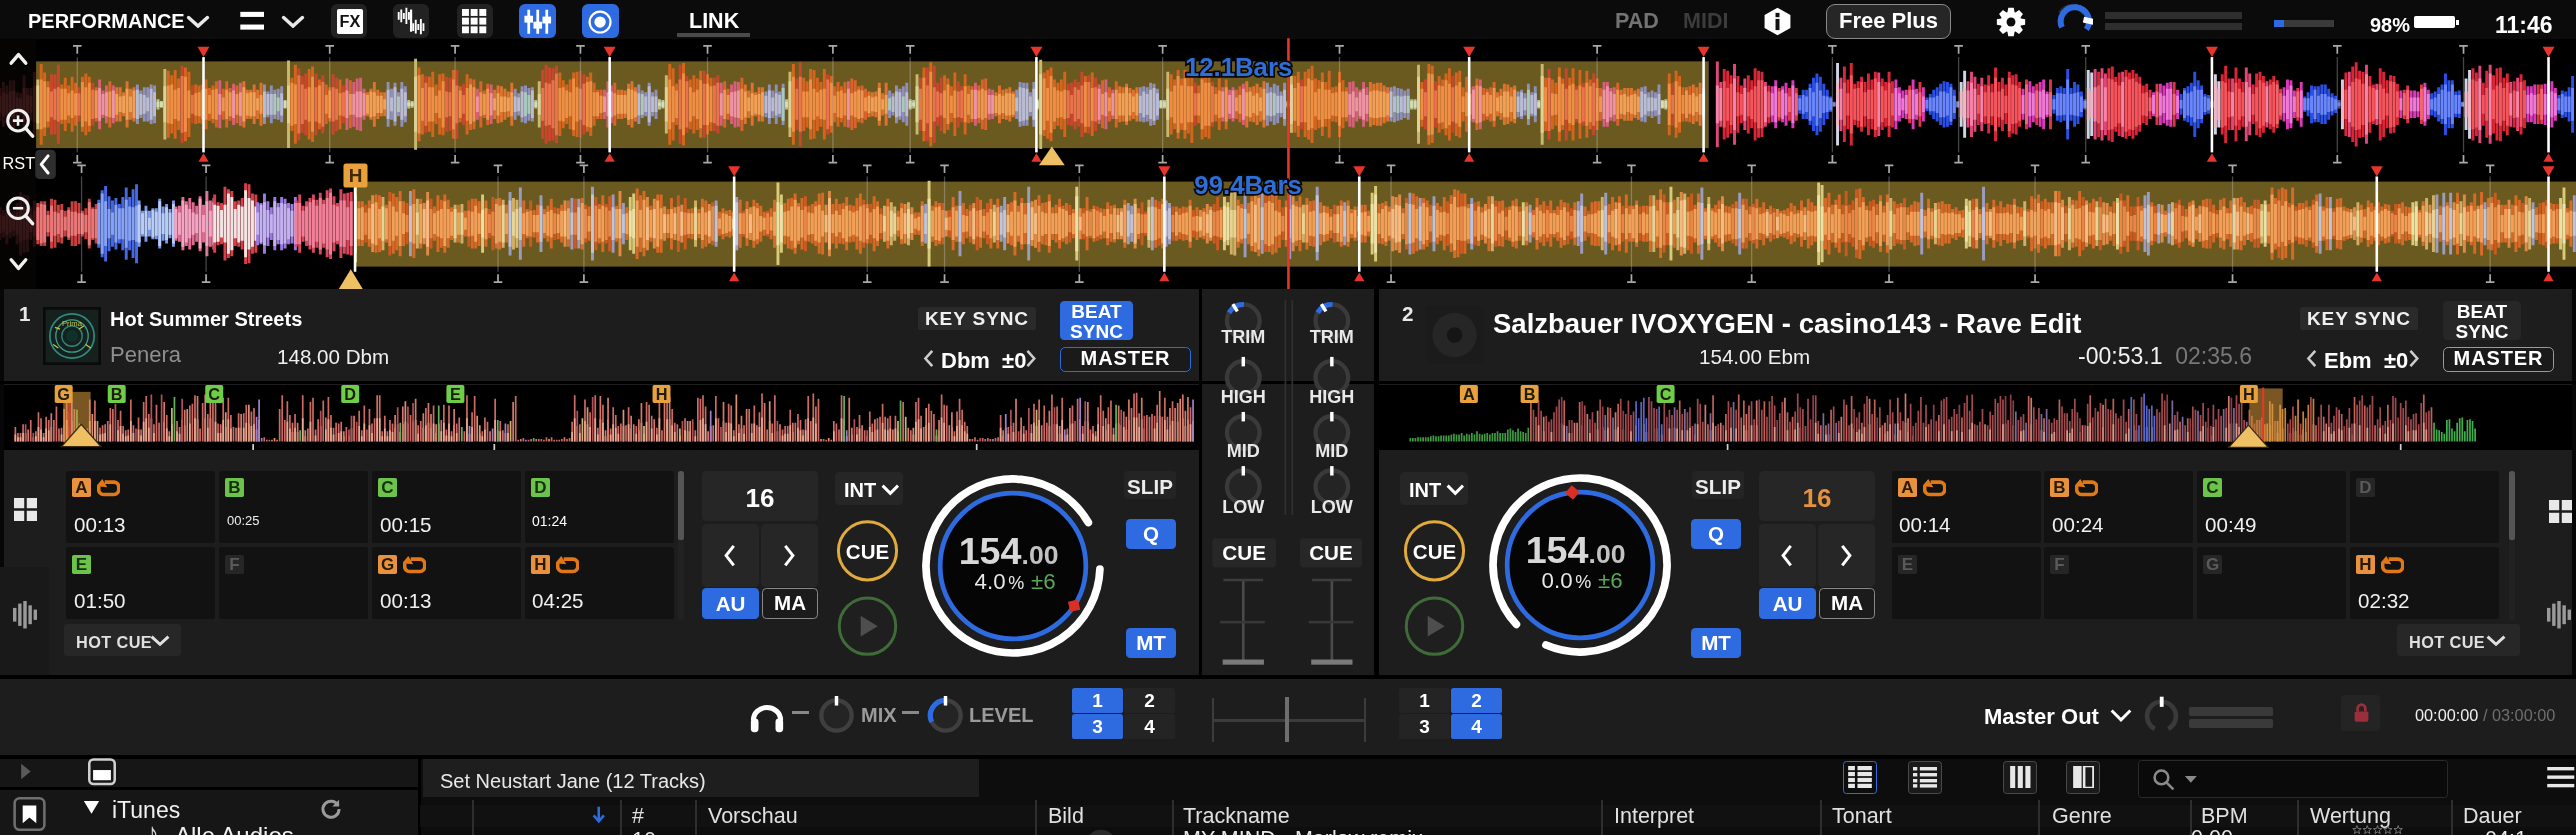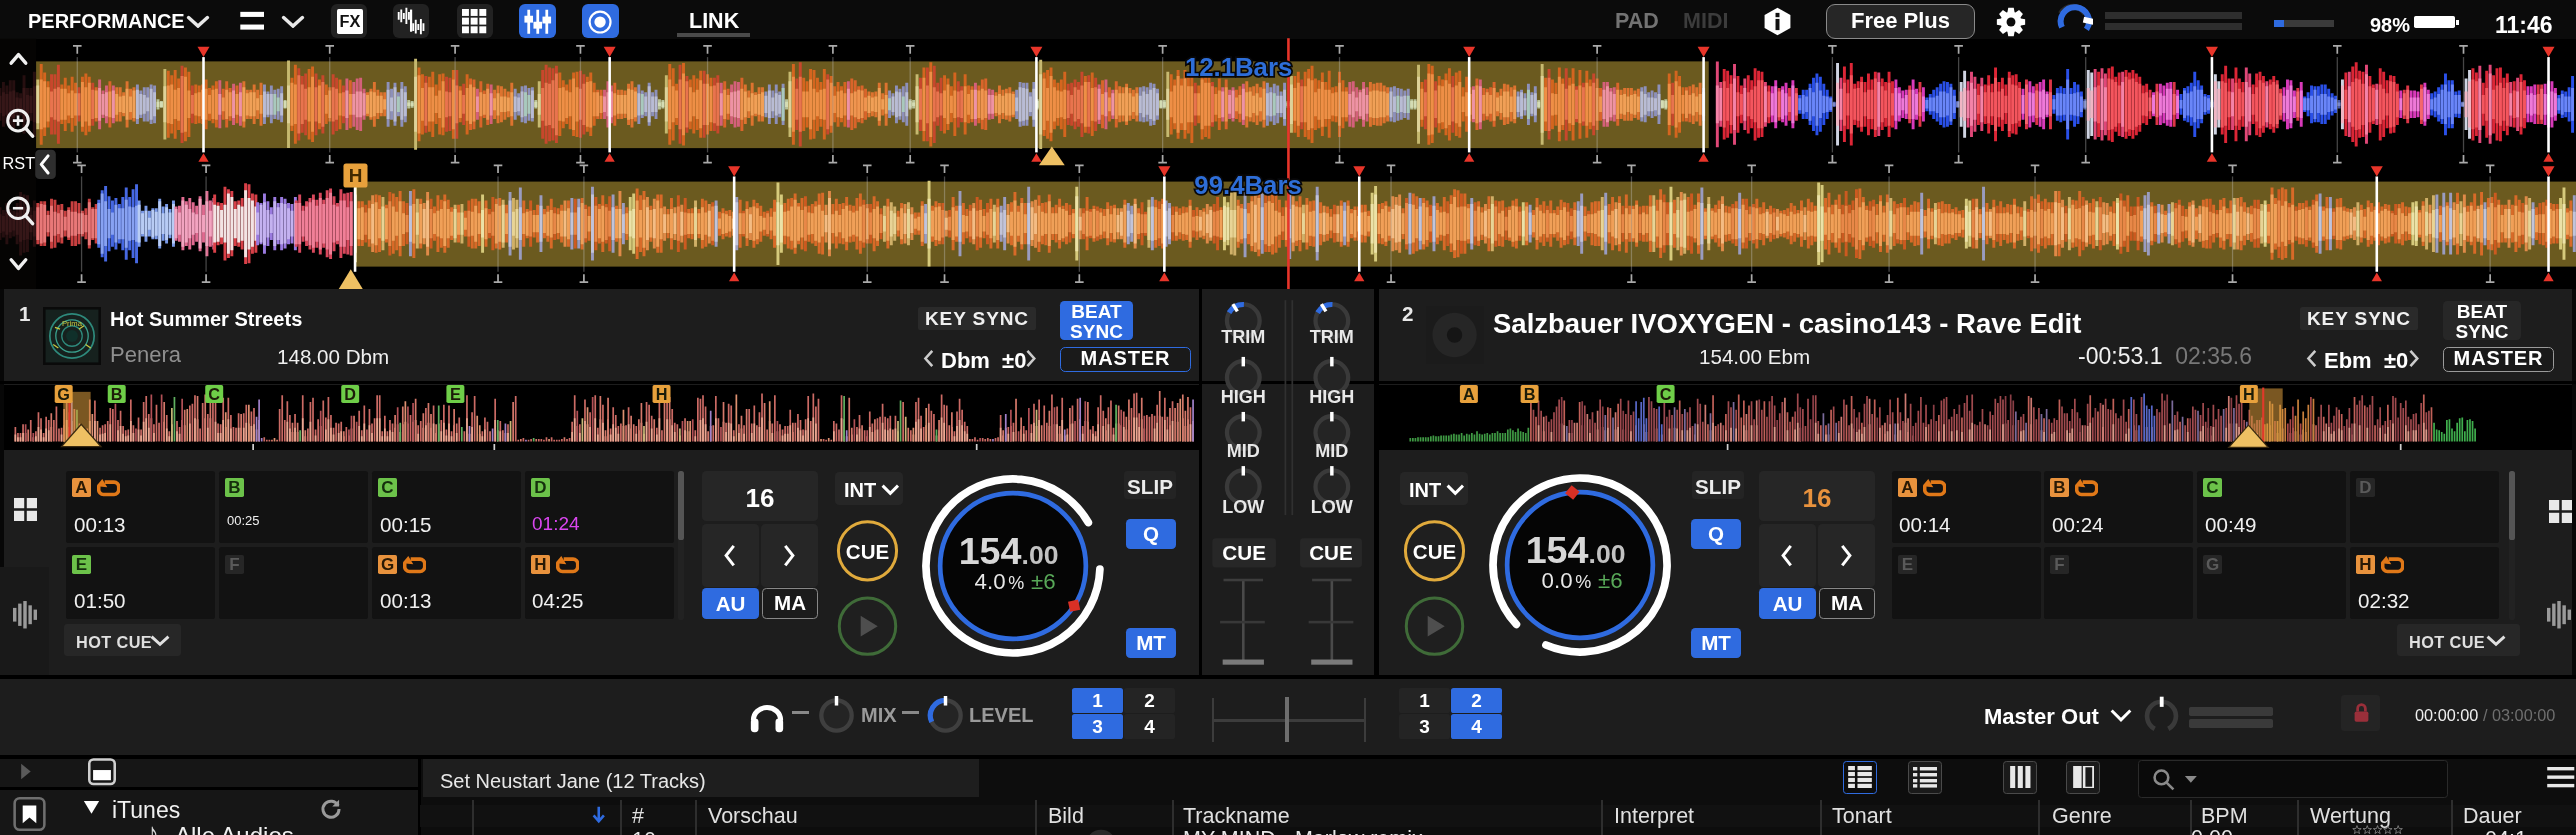--- a/index.html
+++ b/index.html
@@ -57,21 +57,21 @@
     </svg>
     <div class="abs b" style="left:689px;top:8.6px;font-size:21.5px;color:#fff">LINK</div>
     <div class="abs" style="left:677px;top:33px;width:73px;height:4.3px;background:#4a4a4a"></div>
     <div class="abs b" style="left:1615px;top:9.4px;font-size:21.5px;color:#737373">PAD</div>
     <div class="abs b" style="left:1683px;top:9.4px;font-size:21.5px;color:#3c3c3c">MIDI</div>
     <svg class="abs" style="left:1762px;top:6px" width="31" height="31" viewBox="0 0 36 36">
       <path d="M18 2L33 10.5V25.5L18 34L3 25.5V10.5Z" fill="#fff"></path>
       <rect x="15.7" y="8" width="4.6" height="5" fill="#111"></rect>
       <rect x="15.7" y="15" width="4.6" height="13" fill="#111"></rect>
     </svg>
-    <div class="abs b" style="left:1826px;top:4.3px;width:149px;height:35px;background:#262626;border:1.7px solid #8a8a8a;border-radius:9px;color:#fff;font-size:22px;text-align:center;line-height:32px">Free Plus</div>
+    <div class="abs b" style="left:1826px;top:4.3px;width:125px;height:35px;background:#262626;border:1.7px solid #8a8a8a;border-radius:9px;color:#fff;font-size:22px;text-align:center;line-height:32px">Free Plus</div>
     <svg class="abs" style="left:1996px;top:6.9px" width="30" height="30" viewBox="0 0 35 35">
       <polygon points="29.0,13.3 34.0,14.3 34.0,20.7 29.0,21.7 28.6,22.7 31.4,26.9 26.9,31.4 22.7,28.6 21.7,29.0 20.7,34.0 14.3,34.0 13.3,29.0 12.3,28.6 8.1,31.4 3.6,26.9 6.4,22.7 6.0,21.7 1.0,20.7 1.0,14.3 6.0,13.3 6.4,12.3 3.6,8.1 8.1,3.6 12.3,6.4 13.3,6.0 14.3,1.0 20.7,1.0 21.7,6.0 22.7,6.4 26.9,3.6 31.4,8.1 28.6,12.3" fill="#fff"></polygon>
       <circle cx="17.5" cy="17.5" r="5.2" fill="#0b0b0b"></circle>
     </svg>
     <svg class="abs" style="left:2055px;top:3.4px" width="38" height="36" viewBox="0 0 44 42">
       <path d="M 37.3 29.5 A 16.5 16.5 0 0 1 8.7 29.5" stroke="#2a2a2a" stroke-width="7" fill="none" transform="rotate(180 22 21)"></path>
       <path d="M 8.7 29.5 A 16.5 16.5 0 1 1 37.3 29.5" stroke="#2f6be0" stroke-width="7" fill="none" transform="rotate(5 22 21)"></path>
       <rect x="33" y="17" width="12" height="7" fill="#fff" transform="rotate(12 38 20)"></rect>
     </svg>
     <div class="abs" style="left:2105px;top:12px;width:137px;height:6.9px;background:#2e2e2e"></div>
@@ -391,21 +391,21 @@
     </svg>
     <div class="abs" style="left:74px;top:513px;font-size:20.6px;color:#f0f0f0">00:13</div>
     <div class="abs" style="left:219px;top:471px;width:149px;height:72px;background:#121212;border-radius:2.6px"></div>
     <div class="abs b" style="left:225px;top:478px;width:19px;height:19px;background:#6cc24a;border-radius:1.7px;color:#15300d;font-size:17px;text-align:center;line-height:19px">B</div>
     <div class="abs" style="left:227px;top:513px;font-size:13px;color:#f0f0f0">00:25</div>
     <div class="abs" style="left:372px;top:471px;width:149px;height:72px;background:#121212;border-radius:2.6px"></div>
     <div class="abs b" style="left:378px;top:478px;width:19px;height:19px;background:#6cc24a;border-radius:1.7px;color:#15300d;font-size:17px;text-align:center;line-height:19px">C</div>
     <div class="abs" style="left:380px;top:513px;font-size:20.6px;color:#f0f0f0">00:15</div>
     <div class="abs" style="left:525px;top:471px;width:149px;height:72px;background:#121212;border-radius:2.6px"></div>
     <div class="abs b" style="left:531px;top:478px;width:19px;height:19px;background:#6cc24a;border-radius:1.7px;color:#15300d;font-size:17px;text-align:center;line-height:19px">D</div>
-    <div class="abs" style="left:532px;top:513px;font-size:19px;color:#d946ef">01:24</div>
+    <div class="abs" style="left:532px;top:513px;font-size:14px;color:#ffffff">01:24</div>
     <div class="abs" style="left:66px;top:547px;width:149px;height:72px;background:#121212;border-radius:2.6px"></div>
     <div class="abs b" style="left:72px;top:555px;width:19px;height:19px;background:#6cc24a;border-radius:1.7px;color:#15300d;font-size:17px;text-align:center;line-height:19px">E</div>
     <div class="abs" style="left:74px;top:589px;font-size:20.6px;color:#f0f0f0">01:50</div>
     <div class="abs" style="left:219px;top:547px;width:149px;height:72px;background:#121212;border-radius:2.6px"></div>
     <div class="abs b" style="left:225px;top:555px;width:19px;height:19px;background:#262626;border-radius:1.7px;color:#5a5a5a;font-size:17px;text-align:center;line-height:19px">F</div>
     <div class="abs" style="left:372px;top:547px;width:149px;height:72px;background:#121212;border-radius:2.6px"></div>
     <div class="abs b" style="left:378px;top:555px;width:19px;height:19px;background:#e8923d;border-radius:1.7px;color:#2a1a05;font-size:17px;text-align:center;line-height:19px">G</div>
     <svg class="abs" style="left:403px;top:556px" width="23" height="19" viewBox="0 0 27 22">
       <path d="M9 3.5H20a5.5 5.5 0 0 1 5.5 5.5v3.5a5.5 5.5 0 0 1-5.5 5.5H7.5a5.5 5.5 0 0 1-5.5-5.5V8" stroke="#e07818" stroke-width="4.2" fill="none"></path>
       <path d="M0 10L13 8L5 0Z" fill="#e07818" transform="rotate(14 6 5)"></path>

